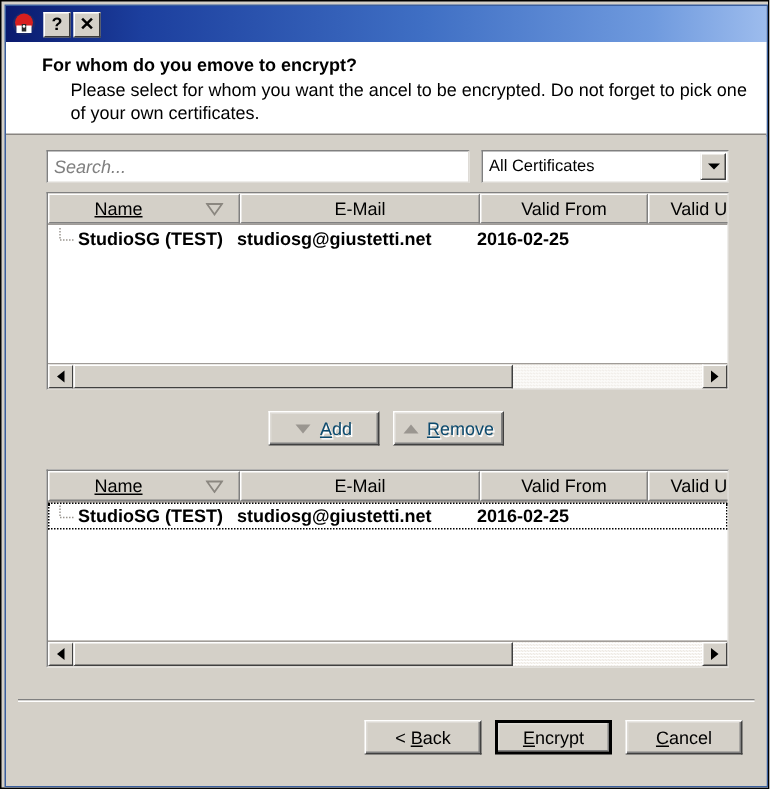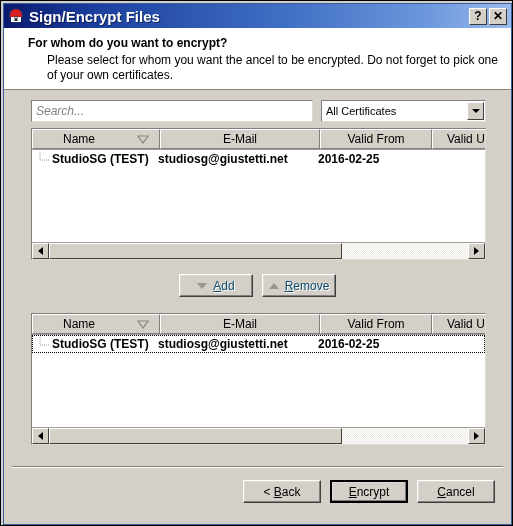--- a/index.html
+++ b/index.html
@@ -211,21 +211,21 @@
     display: flex;
     align-items: center;
     justify-content: center;
     font-size: 12px;
     color: #000000;
     position: relative;
     flex: 0 0 auto;
     overflow: hidden;
     white-space: nowrap;
   }
-  .hcell.name { width: 128px; justify-content: flex-start; padding-left: 30px; }
+  .hcell.name { width: 128px; justify-content: flex-start; padding-left: 30px; text-decoration: underline; }
   .hcell.mail { width: 160px; }
   .hcell.vfrom { width: 112px; }
   .hcell.vuntil { width: 112px; padding-left: 14px; justify-content: flex-start; }
   .sort-ind {
     position: absolute;
     right: 10px;
     width: 0; height: 0;
     border-left: 6px solid transparent;
     border-right: 6px solid transparent;
     border-top: 9px solid transparent;
@@ -391,29 +391,28 @@
     <div class="titlebar">
       <div class="app-icon">
         <svg width="16" height="16" viewBox="0 0 16 16">
           <circle cx="8" cy="8" r="7.5" fill="#1b2a6b"></circle>
           <circle cx="8" cy="7" r="6" fill="#d81f1f"></circle>
           <path d="M3 9 h10 v5 h-10 z" fill="#ffffff"></path>
           <rect x="6.5" y="8" width="3" height="5" fill="#2a2a2a"></rect>
           <circle cx="8" cy="9.6" r="0.9" fill="#ffffff"></circle>
         </svg>
       </div>
-      <div class="title-text">Sign/Encrypt Files</div>
       <div class="title-buttons">
         <div class="tbtn">?</div>
         <div class="tbtn">✕</div>
       </div>
     </div>
 
     <div class="banner">
-      <div class="banner-title">For whom do you want to encrypt?</div>
+      <div class="banner-title">For whom do you emove to encrypt?</div>
       <div class="banner-sub">Please select for whom you want the ancel to be encrypted. Do not forget to pick one of your own certificates.</div>
     </div>
 
     <div class="panel">
 
       <div class="searchrow">
         <div class="searchbox">
           <span class="ph">Search...</span>
         </div>
         <div class="combo">

